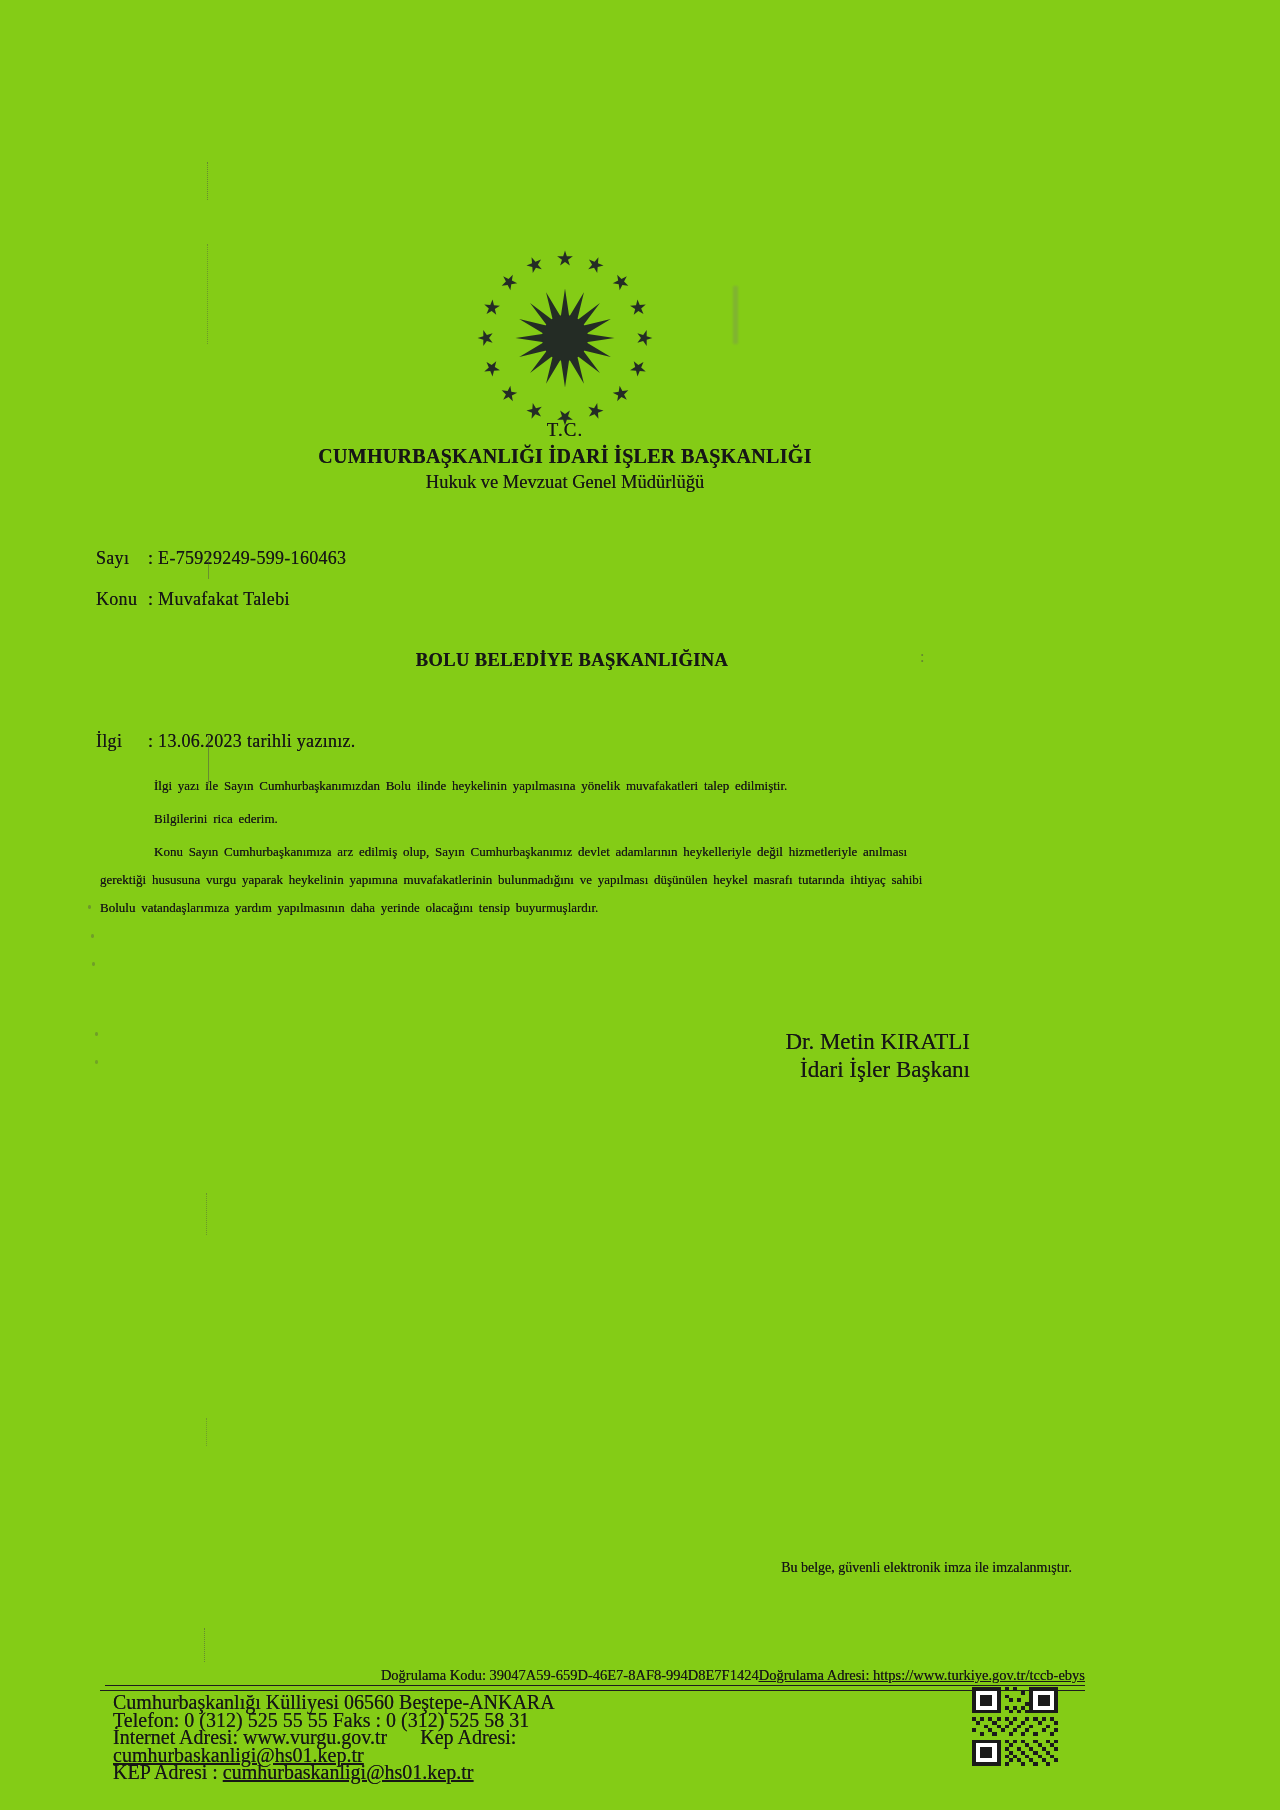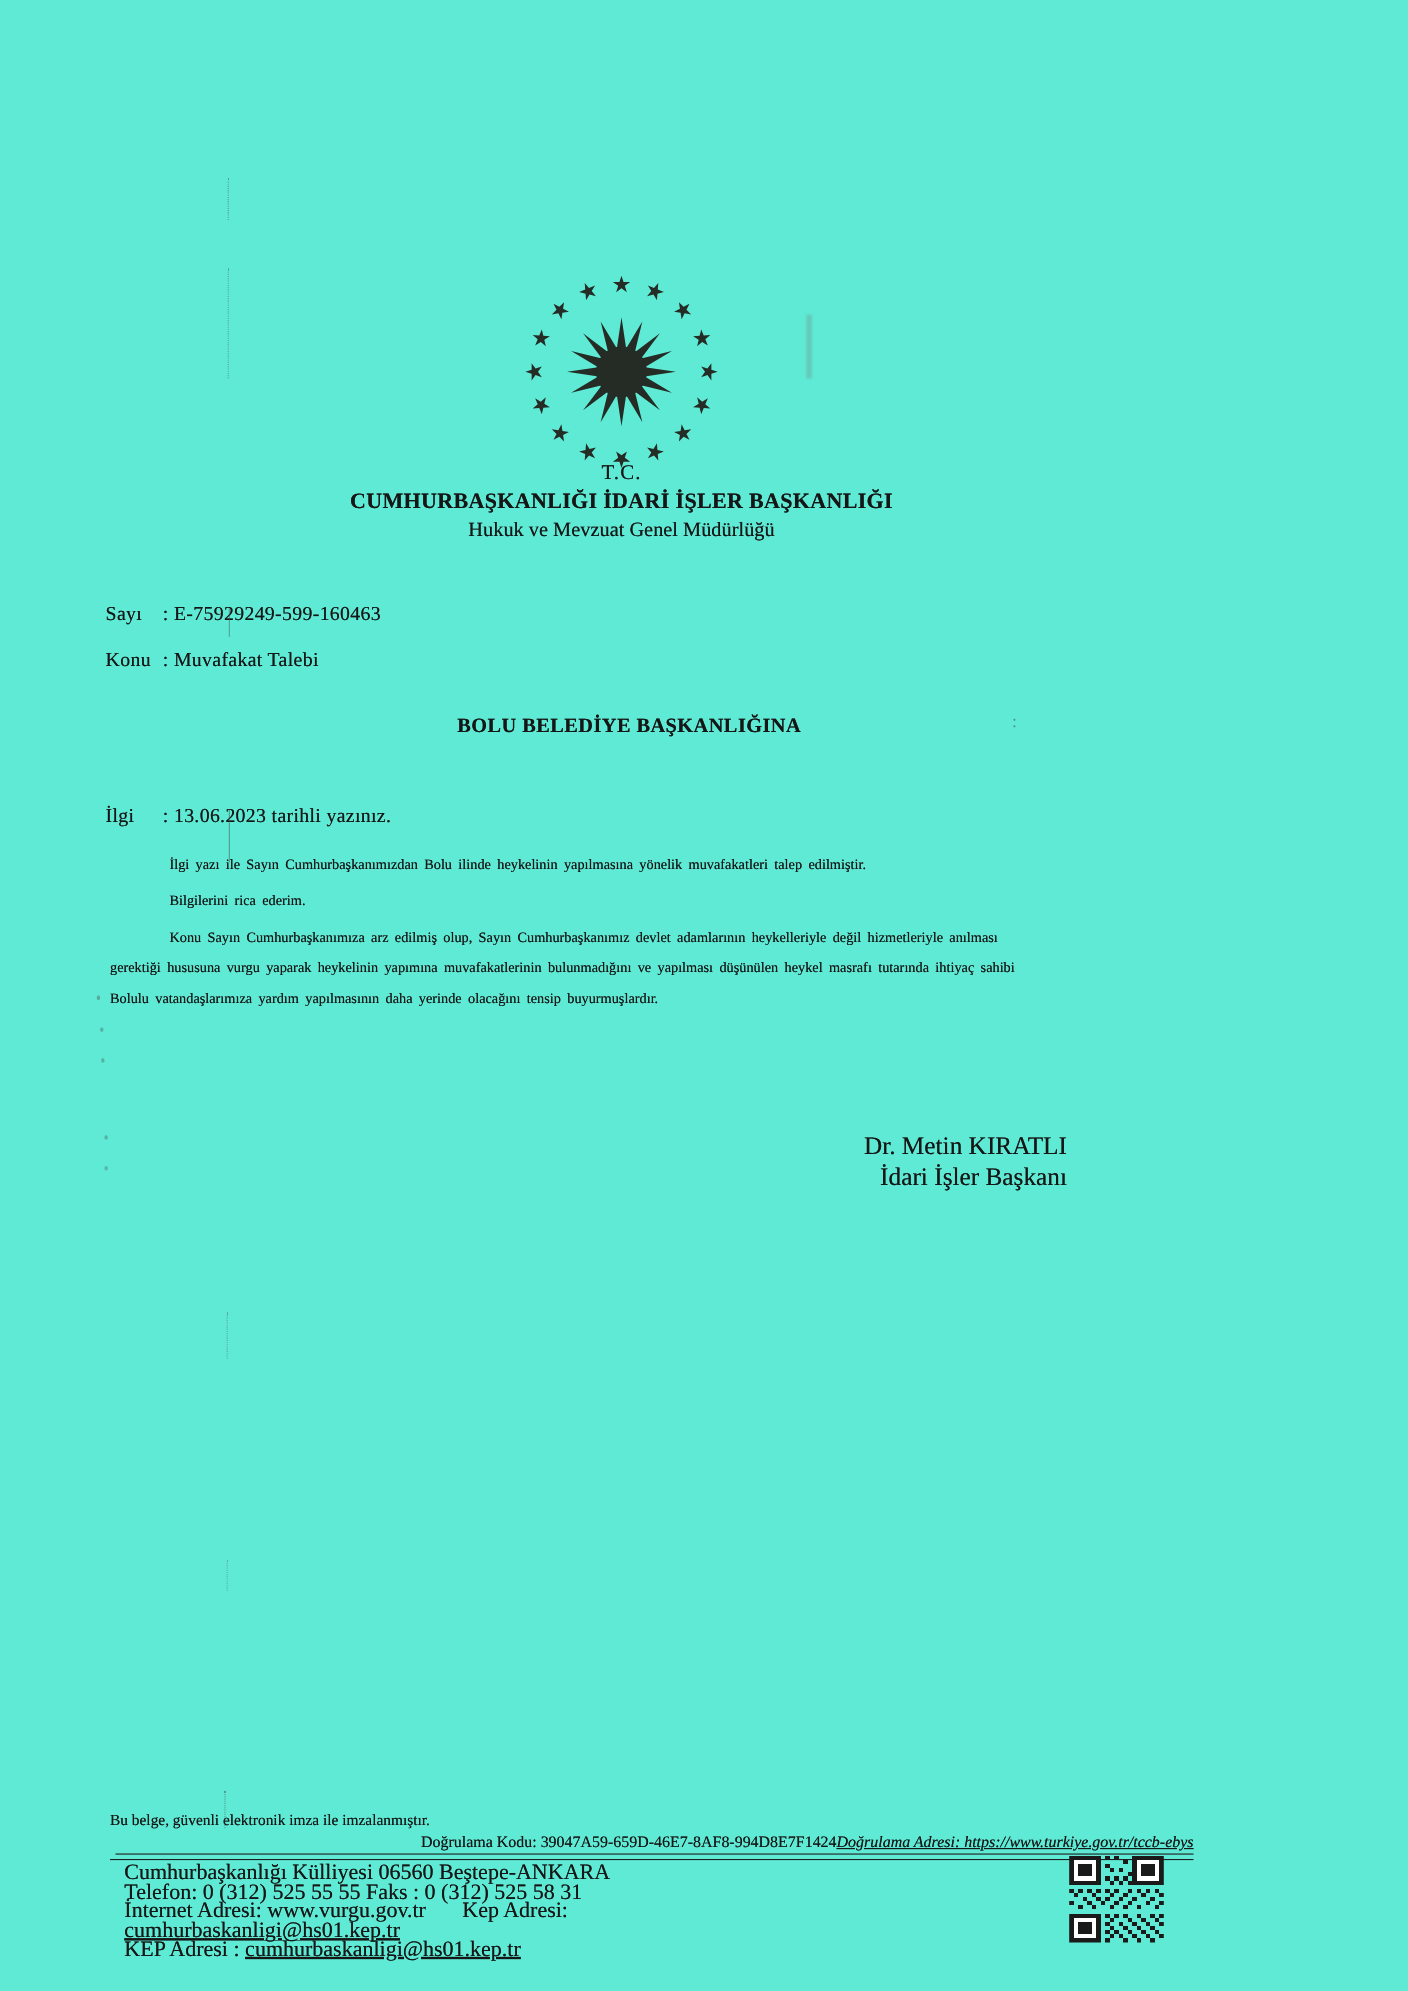--- a/index.html
+++ b/index.html
@@ -1,20 +1,20 @@
 <!DOCTYPE html>
 <html><head>
 <meta charset="utf-8">
 <style>
   html,body{margin:0;padding:0;background:#e8e8e6;}
   .page{
     position:relative;
     width:1280px;height:1810px;
     margin:0 auto;
-    background:#5eead4;
+    background:#84cc16;
     color:#161616;
     font-family:"Liberation Serif","DejaVu Serif",serif;
     overflow:hidden;
   }
   .ink{ text-shadow:0 0 0.6px rgba(20,20,20,0.75); }
 
   
   .seal{ position:absolute; left:473px; top:246px; width:184px; height:184px; }
   .header-block{
     position:absolute; left:0; top:418px; width:1130px;
@@ -46,30 +46,30 @@
   .body-text p:last-child{ text-align:left; }
 
   
   .signature{
     position:absolute; left:700px; top:1028px; width:270px;
     text-align:right; font-size:23px; line-height:28px;
   }
 
   
   .esign-note{
-    position:absolute; left:100px; top:1648px; width:972px;
-    text-align:left; font-size:14px;
+    position:absolute; left:100px; top:1560px; width:972px;
+    text-align:right; font-size:14px;
   }
   .verify-row{
     position:absolute; left:100px; top:1667px; width:985px;
     display:flex; justify-content:flex-end;
     font-size:14.5px;
   }
   .verify-row .v-left{ padding-left:13px; }
-  .verify-row .v-right{ text-decoration:underline;font-style:italic; }
+  .verify-row .v-right{ text-decoration:underline; }
   .rule{ position:absolute; height:0; border-top:1.6px solid #1d1d1d; }
   .rule1{ left:105px; top:1685px; width:980px; }
   .rule2{ left:100px; top:1690px; width:985px; }
 
   .addr-block{
     position:absolute; left:113px; top:1694px; width:560px;
     font-size:20px; line-height:17.5px;
   }
   .addr-block .u{ text-decoration:underline; }
   .addr-spacer{ display:inline-block; width:28px; }

